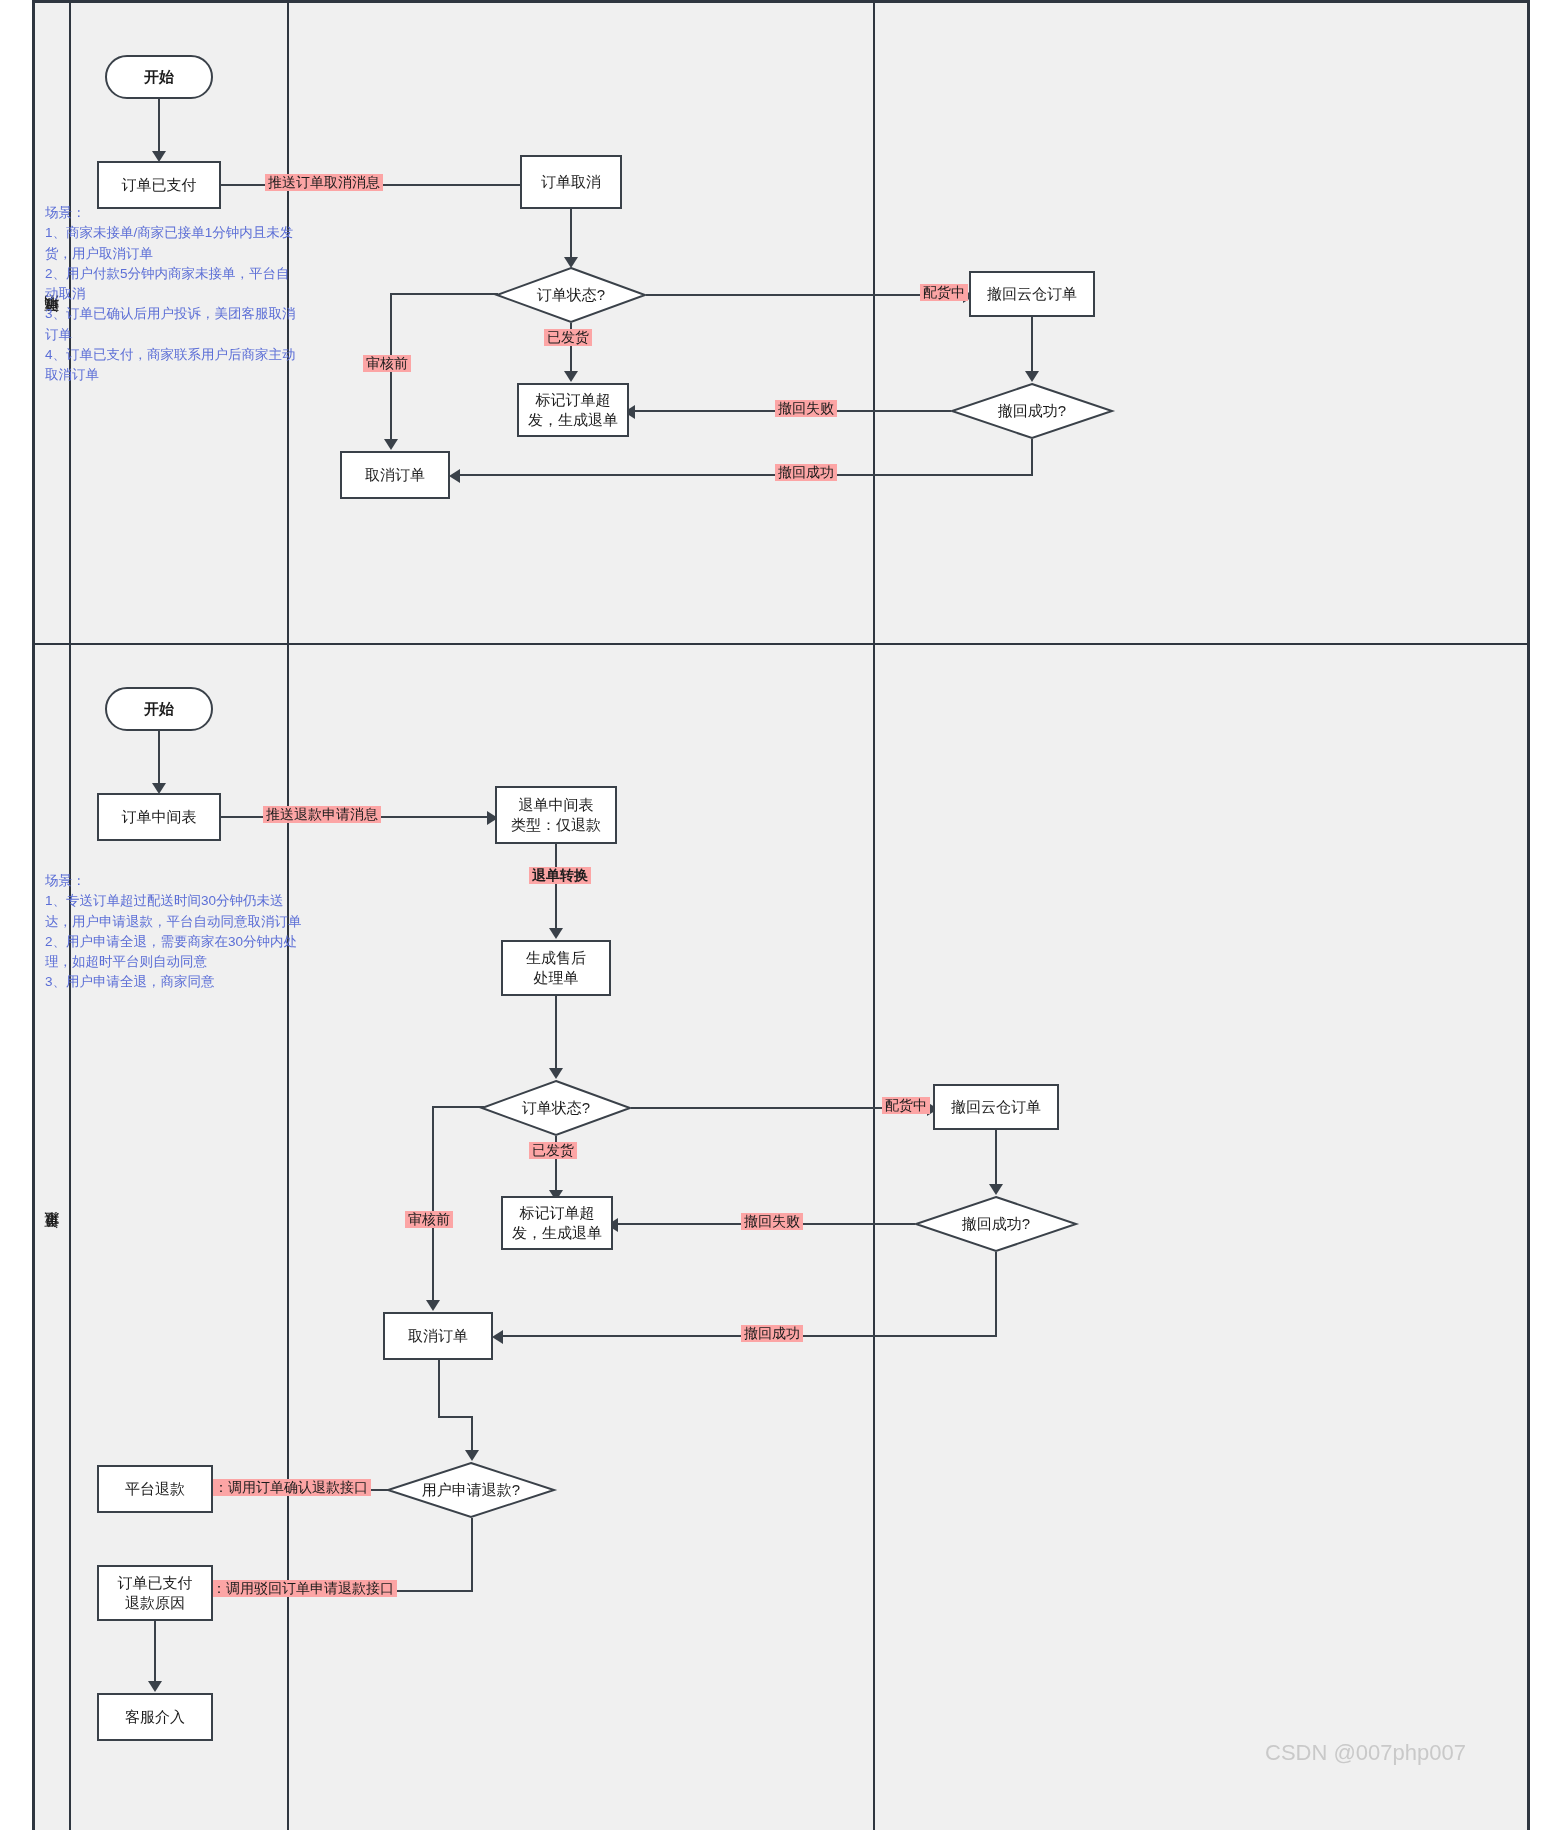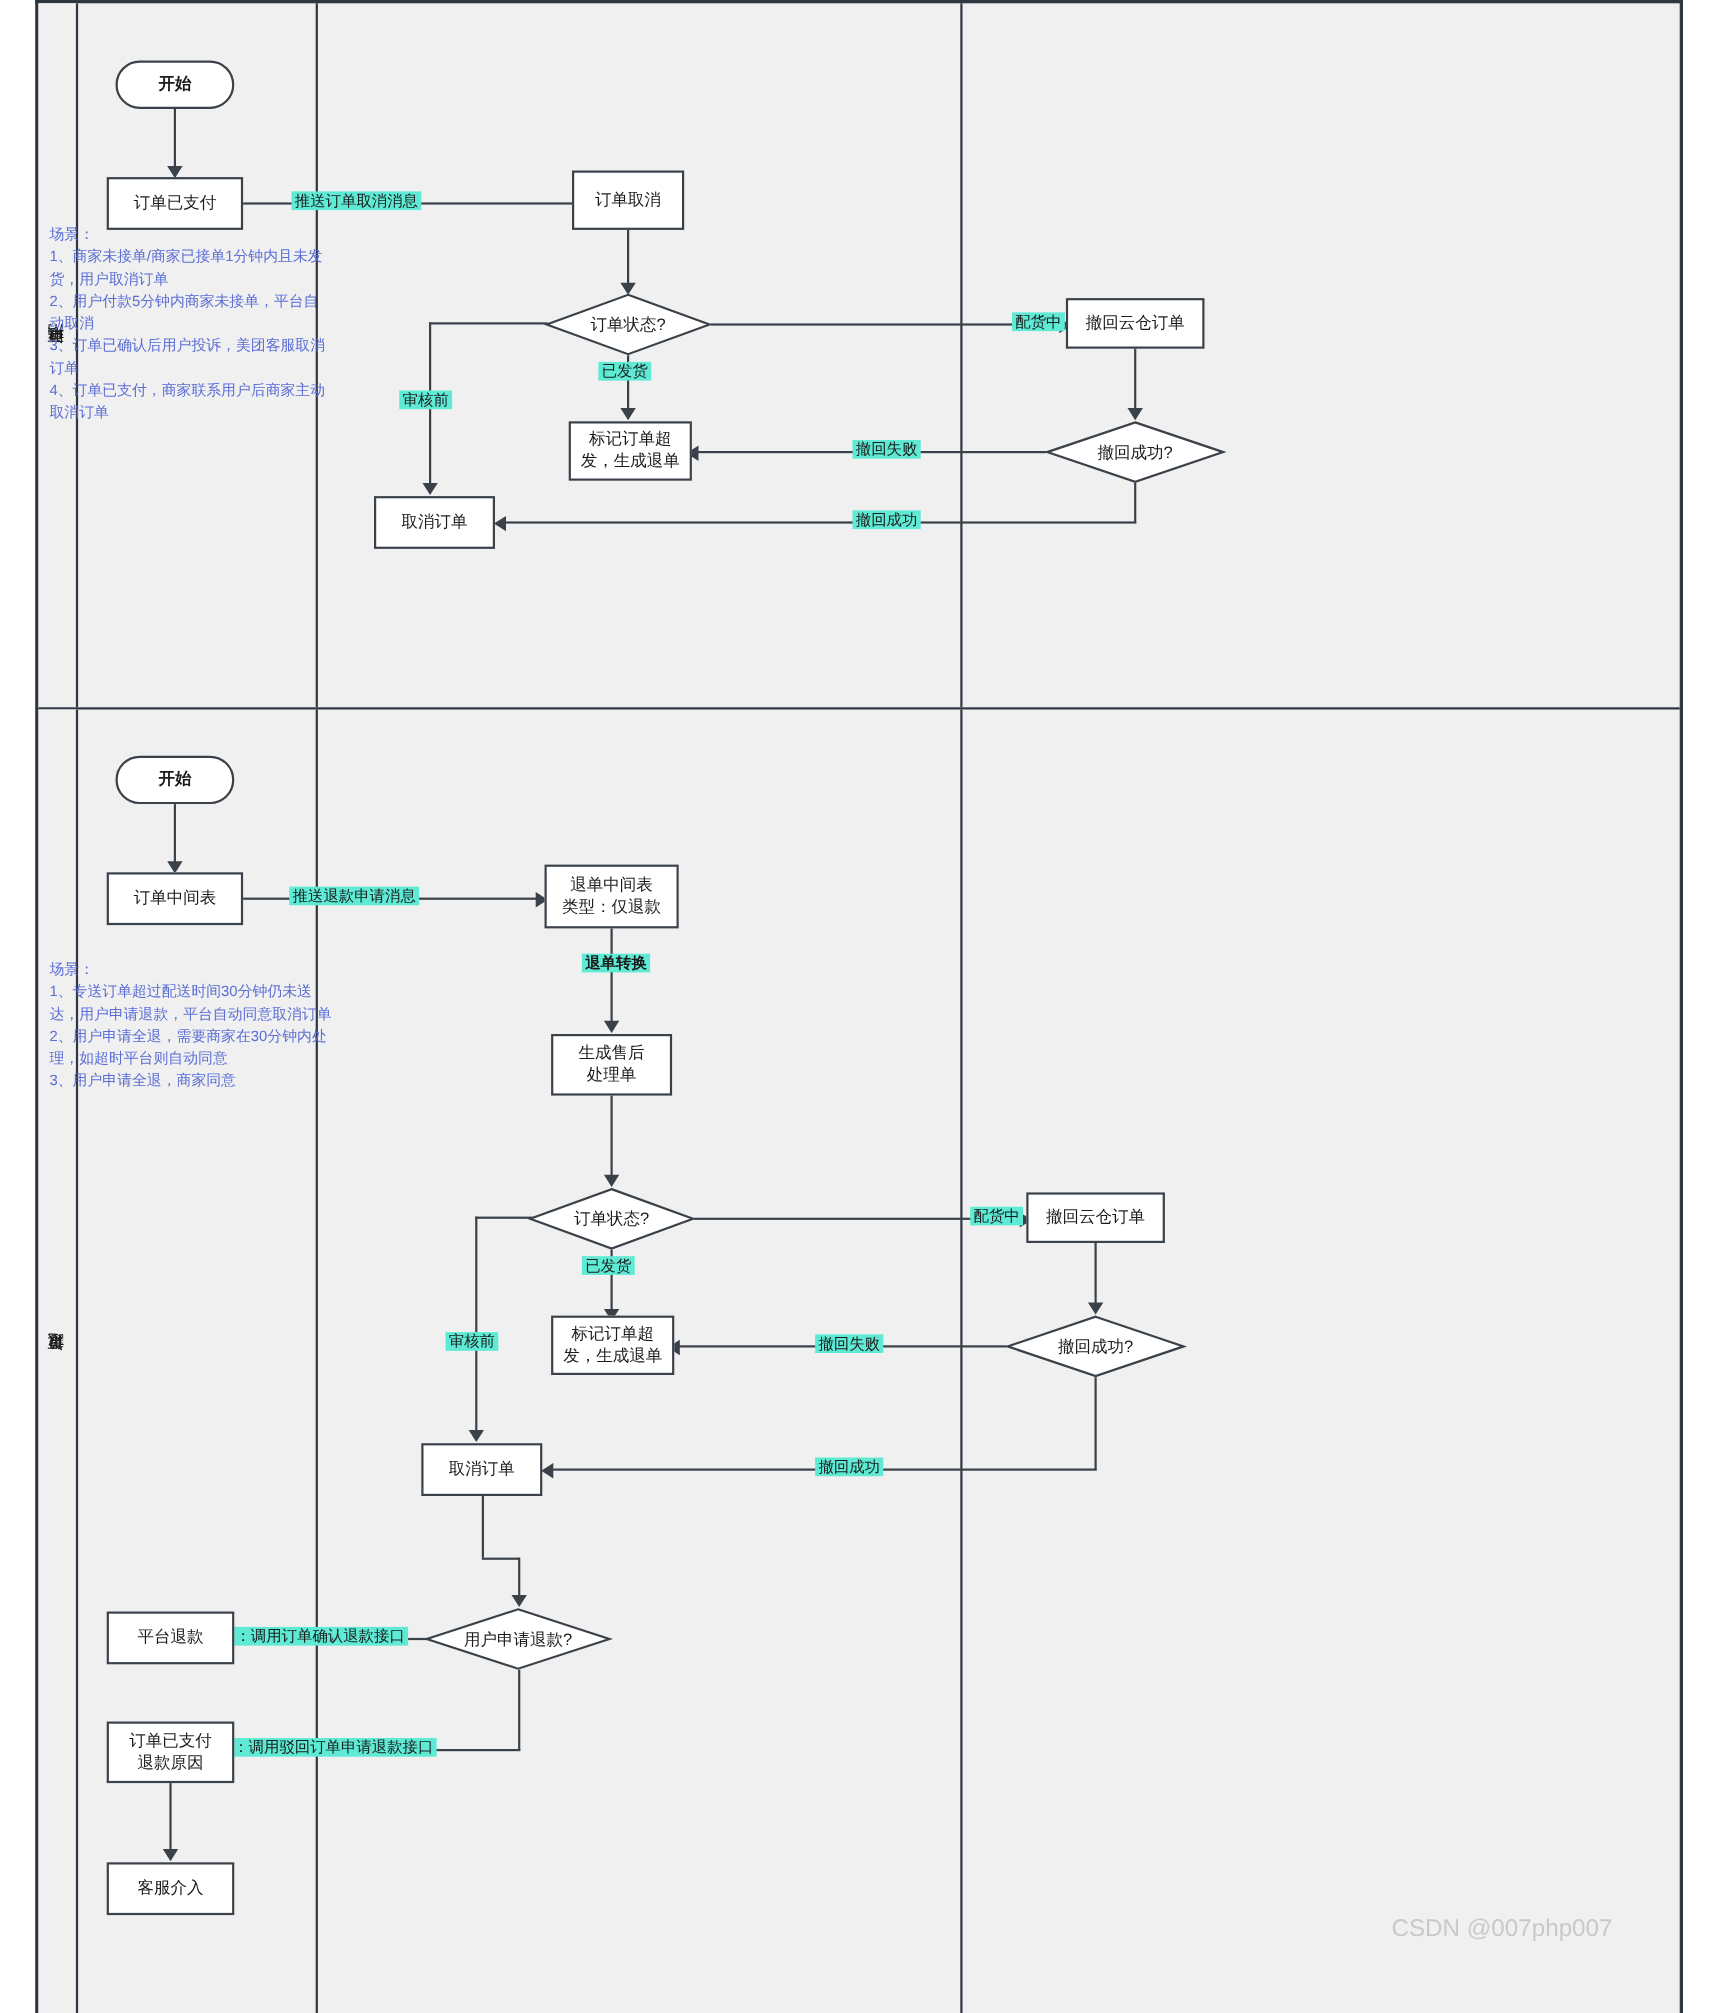--- a/index.html
+++ b/index.html
@@ -108,21 +108,21 @@
     border-bottom: 7px solid transparent;
     border-left: 11px solid #3a4149;
   }
   .arrow.left {
     border-top: 7px solid transparent;
     border-bottom: 7px solid transparent;
     border-right: 11px solid #3a4149;
   }
   .edge-label {
     position: absolute;
-    background: #5eead4;
+    background: #fca5a5;
     font-size: 14px;
     color: #1b1b1b;
     padding: 0 3px;
     white-space: nowrap;
     line-height: 1.2;
   }
   .scenario {
     position: absolute;
     font-size: 13.5px;
     line-height: 1.5;

